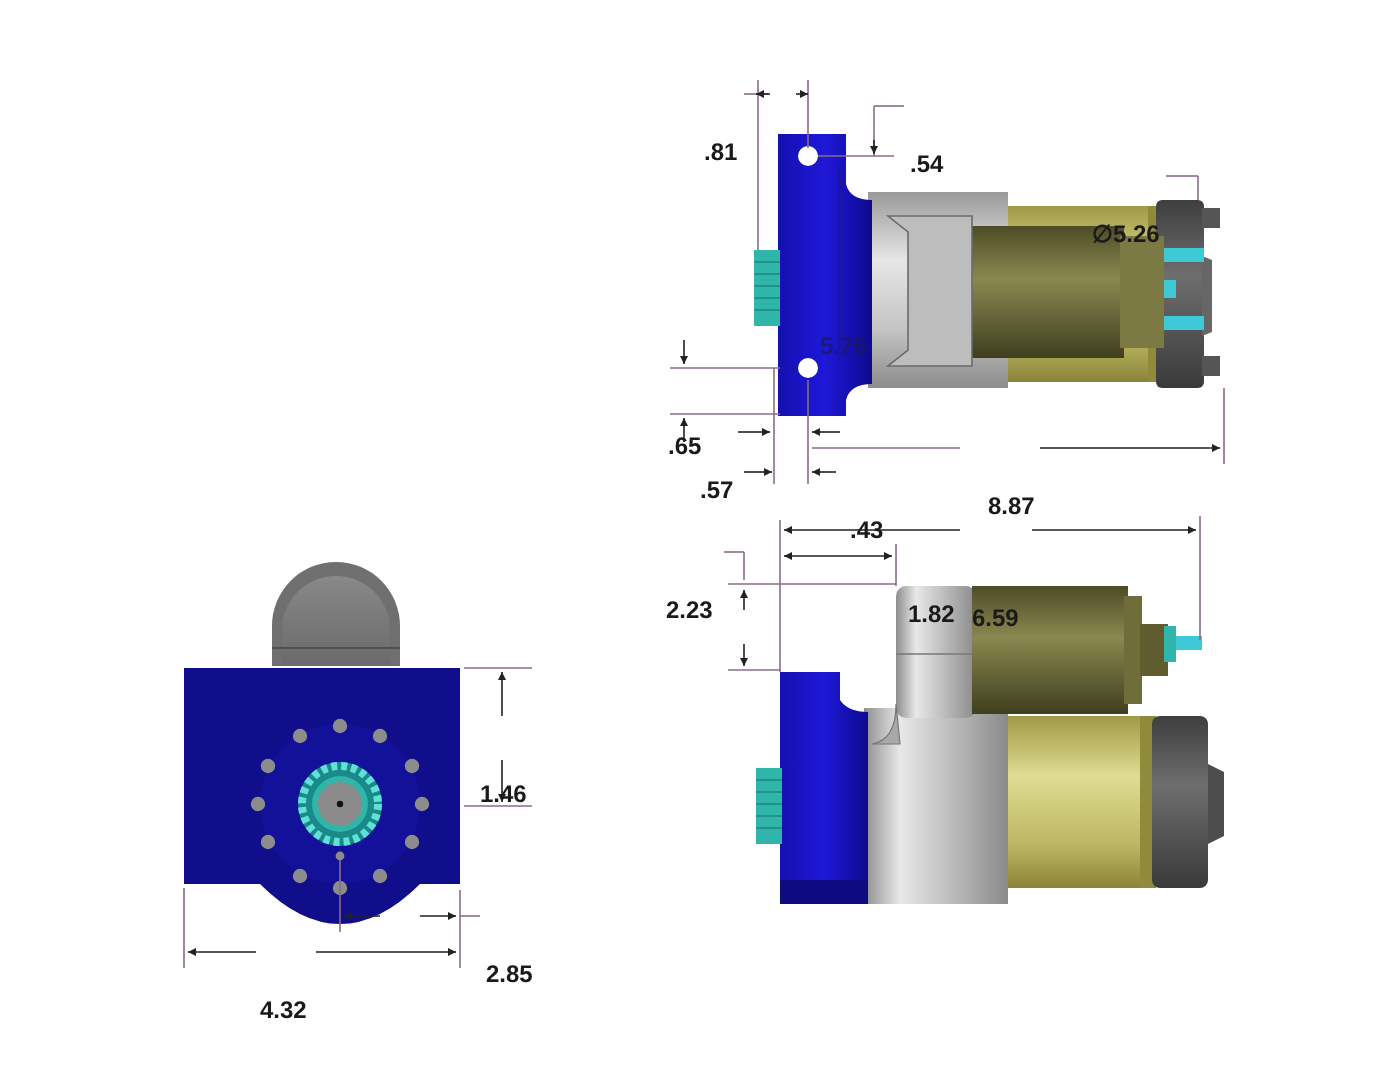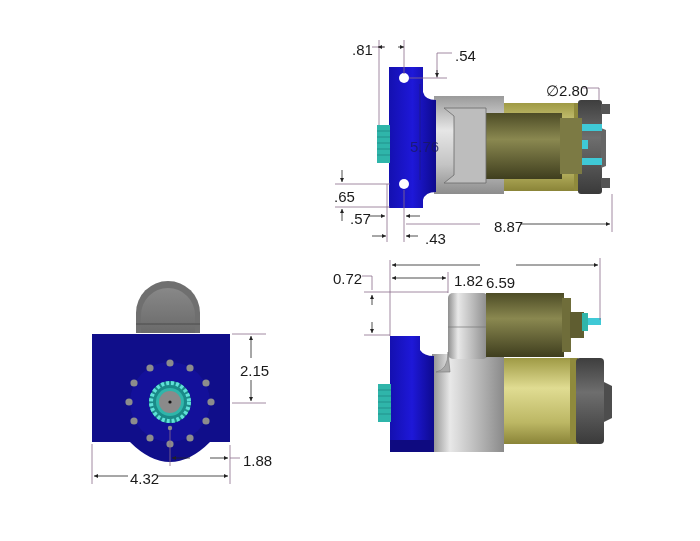--- a/index.html
+++ b/index.html
@@ -1,20 +1,20 @@
 <!DOCTYPE html>
 <html><head>
 <meta charset="utf-8">
 <style>
   html, body { margin: 0; padding: 0; background: #ffffff; }
   body { width: 700px; height: 541px; position: relative; overflow: hidden;
          font-family: "Liberation Sans", sans-serif; }
   #canvas { position: absolute; left: 0; top: 0; width: 700px; height: 541px; }
   .dim-label { position: absolute; font-family: "Liberation Sans", sans-serif;
-               font-size: 15px; font-weight: normal; color: #1a1a1a; white-space: nowrap; }
+               font-size: 12px; font-weight: bold; color: #1a1a1a; white-space: nowrap; margin-top: 28px; }
   .dim-label.overlay { color: #1a1a5a; opacity: 0.75; }
 </style>
 </head>
 <body>
 
 <svg id="canvas" width="700" height="541" viewBox="0 0 700 541" xmlns="http://www.w3.org/2000/svg">
   <defs>
     <linearGradient id="gAlu" x1="0" y1="0" x2="1" y2="0">
       <stop offset="0" stop-color="#8e8e8e"></stop>
       <stop offset="0.25" stop-color="#e8e8e8"></stop>
@@ -230,30 +230,30 @@
       <line x1="362" y1="276" x2="372" y2="276"></line>
       <line x1="372" y1="276" x2="372" y2="290"></line>
       <line x1="364" y1="292" x2="448" y2="292"></line>
       <line x1="364" y1="335" x2="390" y2="335"></line>
       <line x1="372" y1="295" x2="372" y2="305" stroke="#222" marker-start="url(#arr)"></line>
       <line x1="372" y1="322" x2="372" y2="333" stroke="#222" marker-end="url(#arr)"></line>
     </g>
   </g>
 </svg>
 
-<div class="dim-label" style="left:240px;top:362px;">2.15</div>
-<div class="dim-label" style="left:243px;top:452px;">1.88</div>
+<div class="dim-label" style="left:240px;top:362px;">1.46</div>
+<div class="dim-label" style="left:243px;top:452px;">2.85</div>
 <div class="dim-label" style="left:130px;top:470px;">4.32</div>
 
 <div class="dim-label" style="left:352px;top:41px;">.81</div>
 <div class="dim-label" style="left:455px;top:47px;">.54</div>
 <div class="dim-label" style="left:546px;top:82px;">
-  <span>∅</span><span>2.80</span>
+  <span>∅</span><span>5.26</span>
 </div>
 <div class="dim-label overlay" style="left:410px;top:138px;">5.76</div>
 <div class="dim-label" style="left:334px;top:188px;">.65</div>
 <div class="dim-label" style="left:350px;top:210px;">.57</div>
 <div class="dim-label" style="left:494px;top:218px;">8.87</div>
 <div class="dim-label" style="left:425px;top:230px;">.43</div>
 
 <div class="dim-label" style="left:486px;top:274px;">6.59</div>
 <div class="dim-label" style="left:454px;top:272px;">1.82</div>
-<div class="dim-label" style="left:333px;top:270px;">0.72</div>
+<div class="dim-label" style="left:333px;top:270px;">2.23</div>
 
 </body></html>

